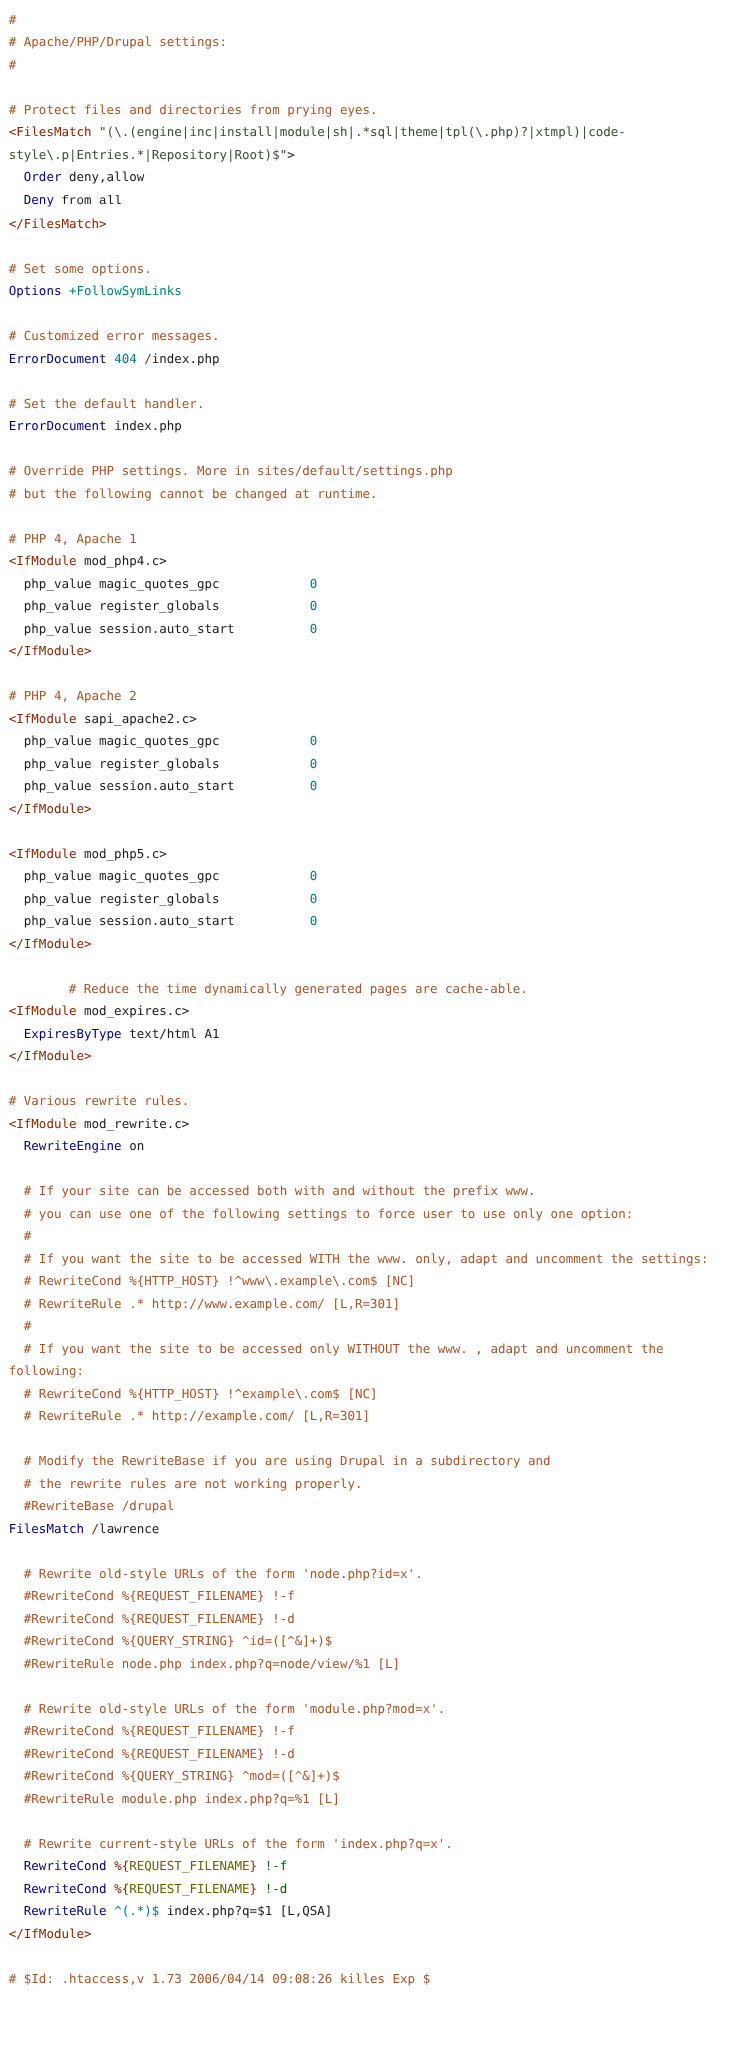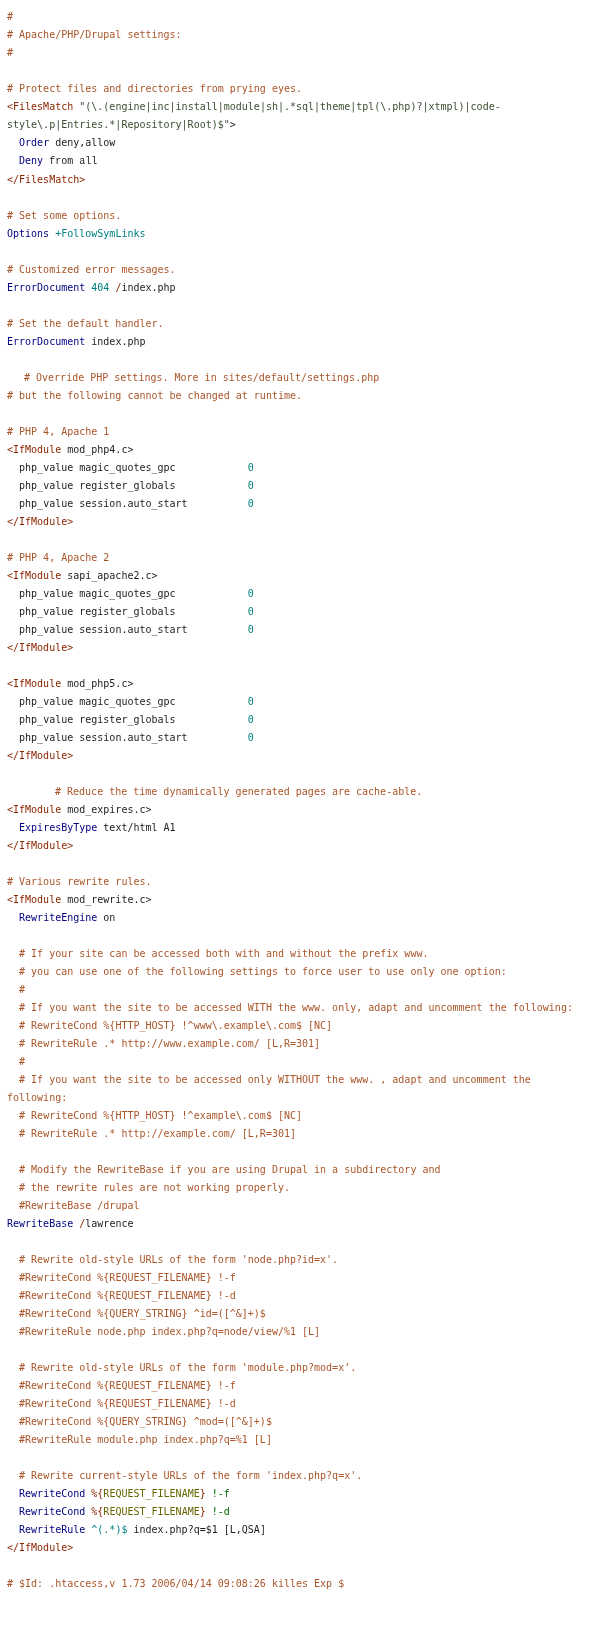--- a/index.html
+++ b/index.html
@@ -45,21 +45,21 @@
       <div class="line"></div>
       <div class="line"><span style="color: rgb(169, 86, 42);"># Set some options.</span></div>
       <div class="line"><span style="color: rgb(0, 0, 128);">Options</span><span style="color: rgb(28, 28, 28);"> </span><span style="color: rgb(0, 128, 128);">+FollowSymLinks</span></div>
       <div class="line"></div>
       <div class="line"><span style="color: rgb(169, 86, 42);"># Customized error messages.</span></div>
       <div class="line"><span style="color: rgb(0, 0, 128);">ErrorDocument</span><span style="color: rgb(28, 28, 28);"> </span><span style="color: rgb(0, 128, 128);">404</span><span style="color: rgb(28, 28, 28);"> </span><span style="color: rgb(139, 37, 0);">/</span><span style="color: rgb(28, 28, 28);">index.php</span></div>
       <div class="line"></div>
       <div class="line"><span style="color: rgb(169, 86, 42);"># Set the default handler.</span></div>
       <div class="line"><span style="color: rgb(0, 0, 128);">ErrorDocument</span><span style="color: rgb(28, 28, 28);"> index.php</span></div>
       <div class="line"></div>
-      <div class="line"><span style="color: rgb(169, 86, 42); margin-left: 17px;"># Override PHP settings. More in sites/default/settings.php</span></div>
+      <div class="line"><span style="color: rgb(169, 86, 42);"># Override PHP settings. More in sites/default/settings.php</span></div>
       <div class="line"><span style="color: rgb(169, 86, 42);"># but the following cannot be changed at runtime.</span></div>
       <div class="line"></div>
       <div class="line"><span style="color: rgb(169, 86, 42);"># PHP 4, Apache 1</span></div>
       <div class="line"><span style="color: rgb(139, 37, 0);">&lt;IfModule</span><span style="color: rgb(28, 28, 28);"> mod_php4.c&gt;</span></div>
       <div class="line"><span style="color: rgb(28, 28, 28);">  php_value magic_quotes_gpc            </span><span style="color: rgb(0, 128, 128);">0</span></div>
       <div class="line"><span style="color: rgb(28, 28, 28);">  php_value register_globals            </span><span style="color: rgb(0, 128, 128);">0</span></div>
       <div class="line"><span style="color: rgb(28, 28, 28);">  php_value session.auto_start          </span><span style="color: rgb(0, 128, 128);">0</span></div>
       <div class="line"><span style="color: rgb(139, 37, 0);">&lt;/IfModule&gt;</span></div>
       <div class="line"></div>
       <div class="line"><span style="color: rgb(169, 86, 42);"># PHP 4, Apache 2</span></div>
@@ -80,32 +80,32 @@
       <div class="line"><span style="color: rgb(28, 28, 28);">  </span><span style="color: rgb(0, 0, 128);">ExpiresByType</span><span style="color: rgb(28, 28, 28);"> text/html A1</span></div>
       <div class="line"><span style="color: rgb(139, 37, 0);">&lt;/IfModule&gt;</span></div>
       <div class="line"></div>
       <div class="line"><span style="color: rgb(169, 86, 42);"># Various rewrite rules.</span></div>
       <div class="line"><span style="color: rgb(139, 37, 0);">&lt;IfModule</span><span style="color: rgb(28, 28, 28);"> mod_rewrite.c&gt;</span></div>
       <div class="line"><span style="color: rgb(28, 28, 28);">  </span><span style="color: rgb(0, 0, 128);">RewriteEngine</span><span style="color: rgb(28, 28, 28);"> on</span></div>
       <div class="line"></div>
       <div class="line"><span style="color: rgb(169, 86, 42);">  # If your site can be accessed both with and without the prefix www.</span></div>
       <div class="line"><span style="color: rgb(169, 86, 42);">  # you can use one of the following settings to force user to use only one option:</span></div>
       <div class="line"><span style="color: rgb(169, 86, 42);">  #</span></div>
-      <div class="line"><span style="color: rgb(169, 86, 42);">  # If you want the site to be accessed WITH the www. only, adapt and uncomment the following:</span></div>
+      <div class="line"><span style="color: rgb(169, 86, 42);">  # If you want the site to be accessed WITH the www. only, adapt and uncomment the settings:</span></div>
       <div class="line"><span style="color: rgb(169, 86, 42);">  # RewriteCond %{HTTP_HOST} !^www\.example\.com$ [NC]</span></div>
       <div class="line"><span style="color: rgb(169, 86, 42);">  # RewriteRule .* http://www.example.com/ [L,R=301]</span></div>
       <div class="line"><span style="color: rgb(169, 86, 42);">  #</span></div>
       <div class="line"><span style="color: rgb(169, 86, 42);">  # If you want the site to be accessed only WITHOUT the www. , adapt and uncomment the following:</span></div>
       <div class="line"><span style="color: rgb(169, 86, 42);">  # RewriteCond %{HTTP_HOST} !^example\.com$ [NC]</span></div>
       <div class="line"><span style="color: rgb(169, 86, 42);">  # RewriteRule .* http://example.com/ [L,R=301]</span></div>
       <div class="line"></div>
       <div class="line"><span style="color: rgb(169, 86, 42);">  # Modify the RewriteBase if you are using Drupal in a subdirectory and</span></div>
       <div class="line"><span style="color: rgb(169, 86, 42);">  # the rewrite rules are not working properly.</span></div>
       <div class="line"><span style="color: rgb(169, 86, 42); text-align: right;">  #RewriteBase /drupal</span></div>
-      <div class="line"><span style="color: rgb(0, 0, 128);">RewriteBase</span><span style="color: rgb(28, 28, 28);"> </span><span style="color: rgb(139, 37, 0);">/</span><span style="color: rgb(28, 28, 28);">lawrence</span></div>
+      <div class="line"><span style="color: rgb(0, 0, 128);">FilesMatch</span><span style="color: rgb(28, 28, 28);"> </span><span style="color: rgb(139, 37, 0);">/</span><span style="color: rgb(28, 28, 28);">lawrence</span></div>
       <div class="line"></div>
       <div class="line"><span style="color: rgb(169, 86, 42);">  # Rewrite old-style URLs of the form 'node.php?id=x'.</span></div>
       <div class="line"><span style="color: rgb(169, 86, 42);">  #RewriteCond %{REQUEST_FILENAME} !-f</span></div>
       <div class="line"><span style="color: rgb(169, 86, 42);">  #RewriteCond %{REQUEST_FILENAME} !-d</span></div>
       <div class="line"><span style="color: rgb(169, 86, 42);">  #RewriteCond %{QUERY_STRING} ^id=([^&amp;]+)$</span></div>
       <div class="line"><span style="color: rgb(169, 86, 42); margin-top: 48px;">  #RewriteRule node.php index.php?q=node/view/%1 [L]</span></div>
       <div class="line"></div>
       <div class="line"><span style="color: rgb(169, 86, 42);">  # Rewrite old-style URLs of the form 'module.php?mod=x'.</span></div>
       <div class="line"><span style="color: rgb(169, 86, 42);">  #RewriteCond %{REQUEST_FILENAME} !-f</span></div>
       <div class="line"><span style="color: rgb(169, 86, 42);">  #RewriteCond %{REQUEST_FILENAME} !-d</span></div>

